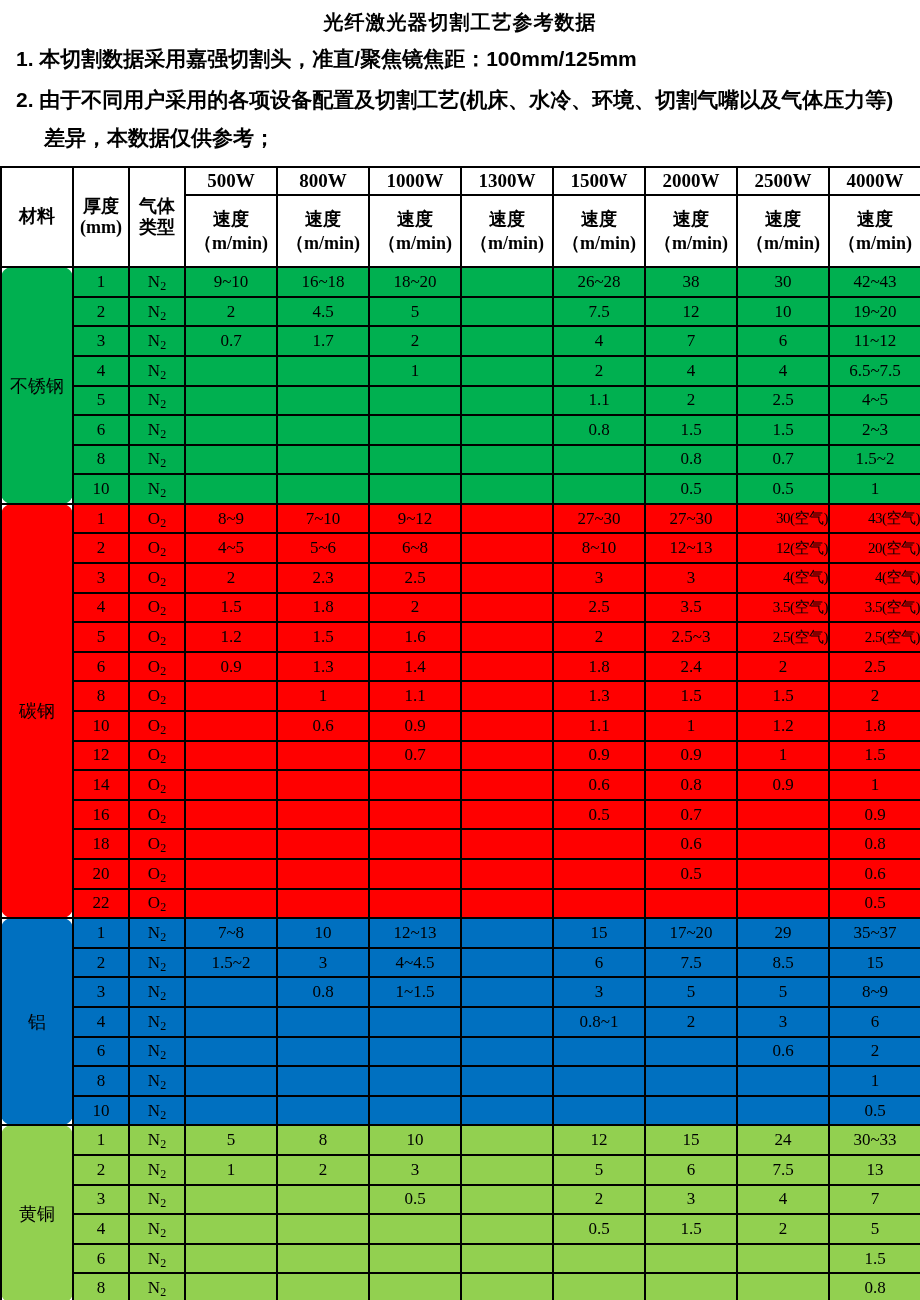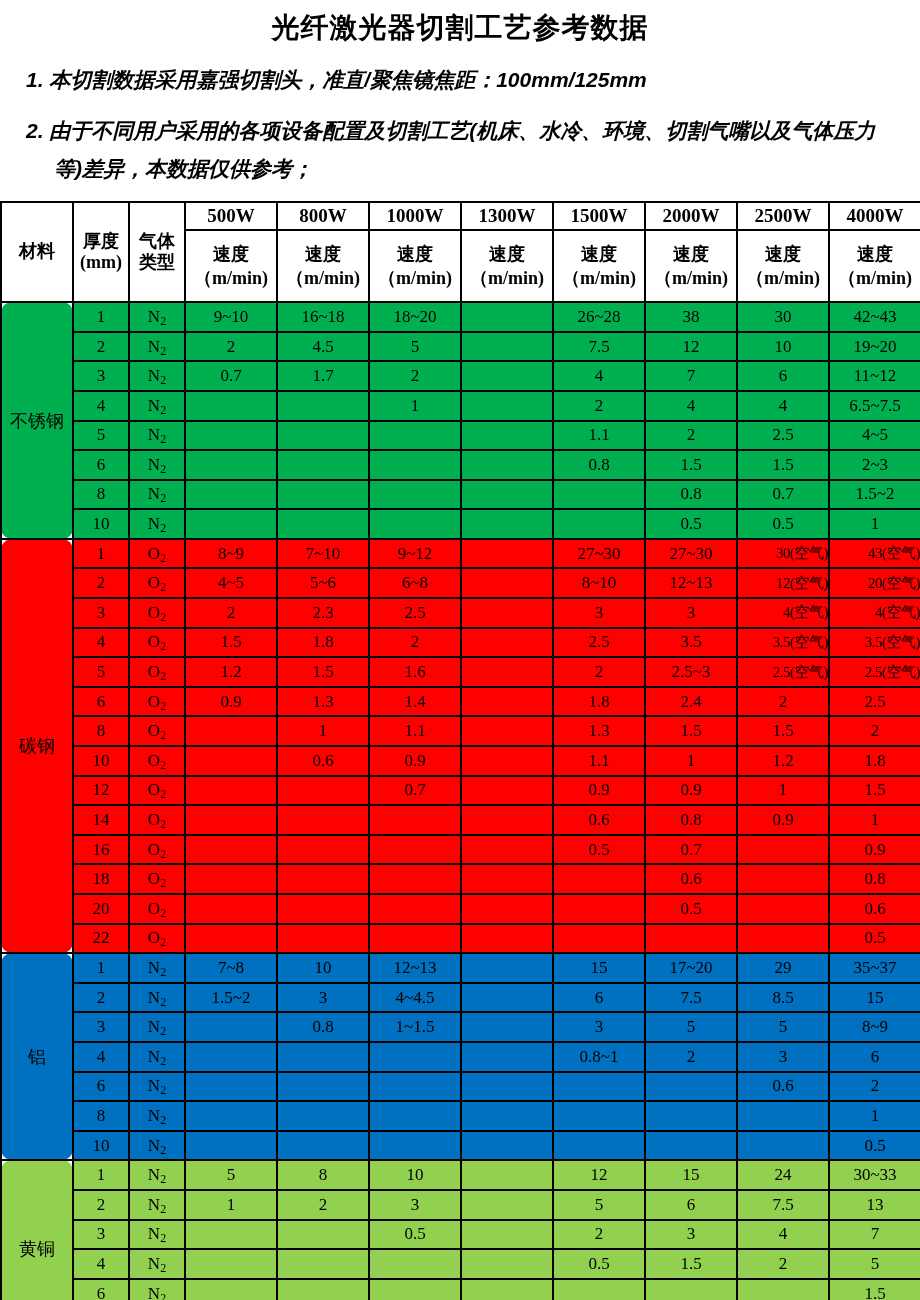--- a/index.html
+++ b/index.html
@@ -1,25 +1,25 @@
 <!DOCTYPE html>
 <html><head>
 <meta charset="utf-8">
 <style>
   html, body { margin:0; padding:0; background:#fff; }
   body { width:920px; color:#000; font-family:"Liberation Sans", sans-serif; }
 
   .title {
-    text-align:center; font-size:28px; font-weight:bold;
+    text-align:center; font-size:20px; font-weight:bold;
     margin:9px 0 0 0; letter-spacing:1px;
     font-family:"Liberation Sans", sans-serif;
   }
 
   .notes { margin:0 6px 10px 12px; font-weight:bold; font-size:21px; line-height:1.78; }
-  .note  { margin:14px; padding-left:28px; text-indent:-28px;font-style:italic; }
+  .note  { margin:4px; padding-left:28px; text-indent:-28px; }
 
   table.cutdata {
     border-collapse:collapse; table-layout:fixed;
     width:920px; box-sizing:border-box;
   }
   .cutdata th, .cutdata td {
     border:2px solid #000; text-align:center; vertical-align:middle;
     padding:0; overflow:hidden;
     font-family:"Liberation Serif", "DejaVu Serif", serif;
   }

